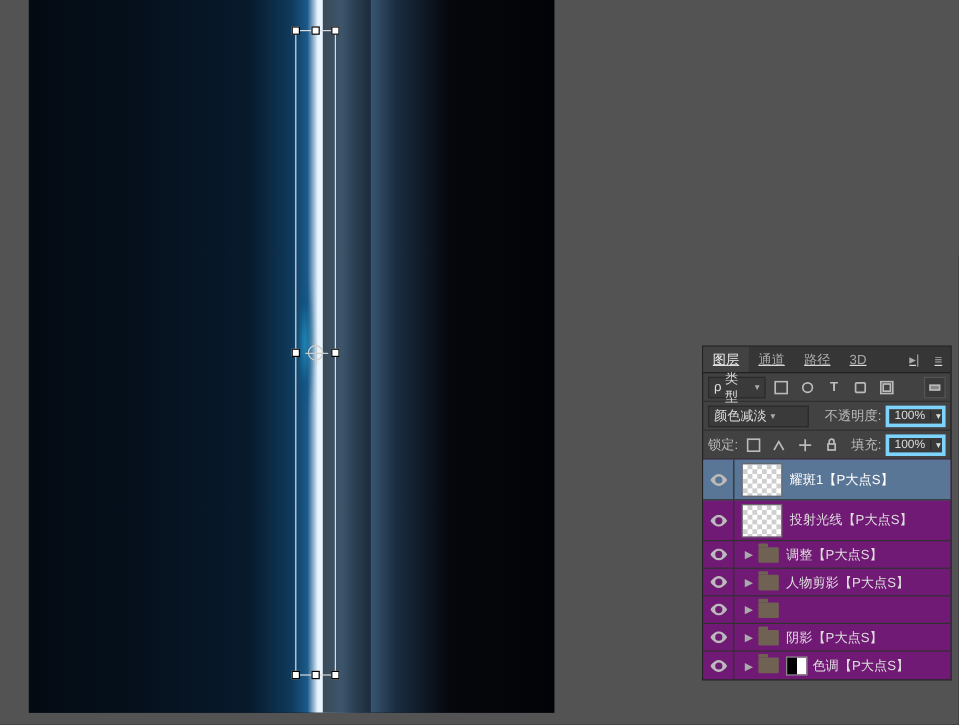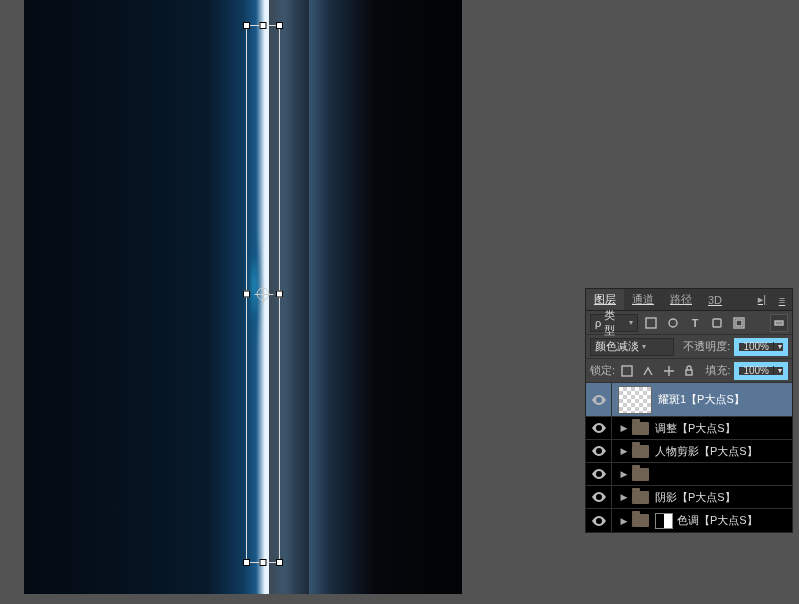--- a/index.html
+++ b/index.html
@@ -166,29 +166,29 @@
     cursor: pointer;
     border: 1px solid transparent;
     font-size: 11px;
   }
   .ico-btn svg { width: 12px; height: 12px; stroke: #bbb; fill: none; stroke-width: 1.4; }
   .ico-btn.box { border: 1px solid #555; background: #3a3a3a; }
 
   .pct-combo {
     display: flex;
     align-items: center;
-    border: 5px solid #7dd3fc;
+    border: 3px solid #7dd3fc;
     background: #3a3a3a;
     height: 18px;
   }
   .pct-combo span { padding: 0 4px; font-size: 10px; }
   .pct-combo .knob { width: 10px; border-left: 1px solid #2a2a2a; text-align: center; font-size: 8px; }
 
   
-  .layer-list { background: #000000; }
+  .layer-list { background: #701a75; }
   .layer {
     display: flex;
     align-items: center;
     height: 34px;
     border-bottom: 1px solid #303030;
     padding-right: 6px;
   }
   .layer.group { height: 23px; }
   .layer.selected { background: #5a7696; color: #fff; }
   .eye {
@@ -379,20 +379,31 @@
           <svg class="svg-eye" viewBox="0 0 14 10">
             <path d="M7 0C3 0 0 5 0 5s3 5 7 5 7-5 7-5-3-5-7-5zm0 8a3 3 0 110-6 3 3 0 010 6z"></path>
           </svg>
         </div>
       <div class="thumb-wrap">
           <div class="thumb-checker"></div>
         </div>
       <span class="layer-name">耀斑1【P大点S】</span>
     </div>
 
+    <div class="layer">
+      <div class="eye">
+          <svg class="svg-eye" viewBox="0 0 14 10">
+            <path d="M7 0C3 0 0 5 0 5s3 5 7 5 7-5 7-5-3-5-7-5zm0 8a3 3 0 110-6 3 3 0 010 6z"></path>
+          </svg>
+        </div>
+      <div class="thumb-wrap">
+          <div class="thumb-checker"></div>
+        </div>
+      <span class="layer-name">投射光线【P大点S】</span>
+    </div>
 
     <div class="layer group">
       <div class="eye">
           <svg class="svg-eye" viewBox="0 0 14 10">
             <path d="M7 0C3 0 0 5 0 5s3 5 7 5 7-5 7-5-3-5-7-5zm0 8a3 3 0 110-6 3 3 0 010 6z"></path>
           </svg>
         </div>
       <span class="group-arrow">▶</span>
       <div class="folder-icon"></div>
       <span class="layer-name">调整【P大点S】</span>

